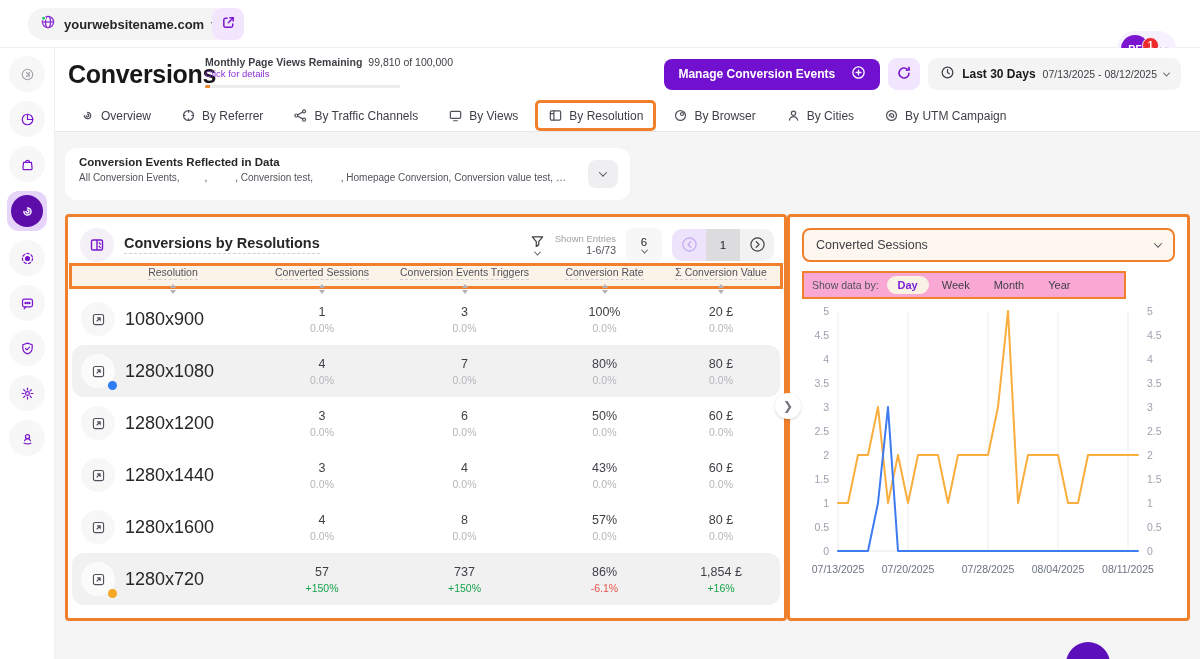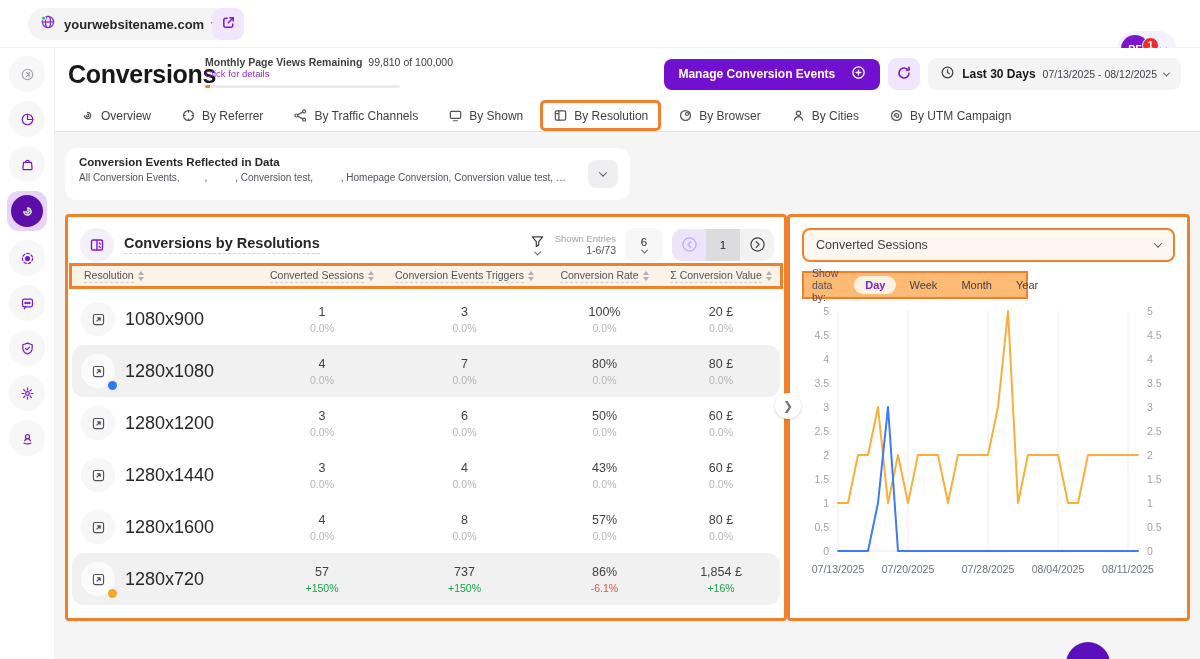--- a/index.html
+++ b/index.html
@@ -61,41 +61,41 @@
   .se-label { font-size:9.5px; color:#A1A1AA; }
   .se-value { font-size:10.5px; color:#52525B; }
   .pagesize { width:36px; height:34px; background:#F7F7F8; border-radius:8px; display:flex; flex-direction:column; align-items:center; justify-content:center; gap:1px; cursor:pointer; margin-right:10px; }
   .pagesize .num { font-size:11.5px; color:#27272A; }
   .pager { height:32px; background:#F2F2F3; border-radius:10px; display:flex; align-items:center; overflow:hidden; }
   .pg-btn { width:34px; height:32px; display:flex; align-items:center; justify-content:center; cursor:pointer; }
   .pg-btn.prev { background:#EDE4FB; }
   .pg-num { width:34px; height:32px; background:#DCDCDE; display:flex; align-items:center; justify-content:center; font-size:11.5px; color:#27272A; cursor:pointer; }
 
   .col-head { margin:0 1px 4px 1px; height:26px; border:3px solid #F0802B; background:#FBF2E8; display:grid; grid-template-columns:190px 120px 165px 115px 118px; align-items:center; }
-  .col-label { font-size:10.5px; color:#52525B; display:flex; align-items:center; justify-content:center; gap:4px; cursor:pointer; }
+  .col-label { font-size:10.5px; color:#52525B; display:flex; align-items:center; justify-content:center; gap:4px; cursor:pointer;flex-direction:column; }
   .col-label:first-child { justify-content:flex-start; padding-left:12px; }
   .col-label .txt { border-bottom:1px dashed #CFCFD4; padding-bottom:1px; }
 
   .trow { height:52px; display:grid; grid-template-columns:190px 120px 165px 115px 118px; align-items:center; margin:0 4px; border-radius:12px; }
   .trow.hl { background:#F1F1F2; }
   .res-cell { display:flex; align-items:center; gap:10px; padding-left:9px; }
   .res-ic { width:34px; height:34px; border-radius:50%; background:#F7F7F8; display:flex; align-items:center; justify-content:center; position:relative; cursor:pointer; }
   .trow.hl .res-ic { background:#FBFBFC; }
   .res-dot { position:absolute; right:-2px; bottom:-2px; width:9px; height:9px; border-radius:50%; }
   .res-name { font-size:18px; color:#27272A; }
   .mcell { text-align:center; }
   .mcell .v { font-size:12.5px; color:#3F3F46; }
   .mcell .d { font-size:10.5px; margin-top:3px; }
   .d.muted { color:#B6B6BB; } .d.up { color:#17A34A; } .d.down { color:#E8524A; }
 
   
   .chart-panel { position:absolute; left:732px; top:82px; width:403px; height:407px; background:#fff; border:3px solid #F0802B; border-radius:4px; padding:11px 12px; }
   .metric-dd { height:34px; border:2px solid #F0802B; border-radius:8px; background:#FEF7F0; display:flex; align-items:center; justify-content:space-between; padding:0 12px; cursor:pointer; }
   .metric-dd .label { font-size:12.5px; color:#3F3F46; }
-  .showby { margin-top:9px; width:226px; height:28px; border:2px solid #F0802B; background:#fdba74; display:flex; align-items:center; padding:0 8px; gap:12px; }
+  .showby { margin-top:9px; width:324px; height:28px; border:2px solid #F0802B; background:#f9a8d4; display:flex; align-items:center; padding:0 8px; gap:4px; }
   .showby .sb-label { font-size:10.5px; color:#52525B; margin-right:4px; }
   .sb-btn { font-size:11px; color:#3F3F46; padding:3px 11px; border-radius:10px; cursor:pointer; }
   .sb-btn.sel { color:#7C1FD6; font-weight:bold; background:#FAF2E4; }
   .chart-wrap { margin-top:4px; }
   .panel-handle { position:absolute; left:-15px; top:176px; width:26px; height:26px; border-radius:50%; background:#fff; box-shadow:0 1px 3px rgba(0,0,0,.18); display:flex; align-items:center; justify-content:center; font-size:12px; color:#71717A; cursor:pointer; }
 
   .fab { position:absolute; left:1066px; top:642px; width:44px; height:44px; border-radius:50%; background:#5B10BC; cursor:pointer; }
 
   .chev { display:inline-block; width:6px; height:6px; border-right:1.6px solid #52525B; border-bottom:1.6px solid #52525B; transform:rotate(45deg) translate(-1px,-1px); }
   .chev.sm { width:5px; height:5px; }
@@ -295,21 +295,21 @@
         </span>
         <span>By Traffic Channels</span>
       </div>
       <div class="tab">
         <span class="ticon">
           <svg width="15" height="15" viewBox="0 0 16 16" fill="none" stroke="#52525B" stroke-width="1.3" stroke-linecap="round" stroke-linejoin="round">
             <rect x="2.5" y="3.5" width="11" height="7.6" rx="1.2"></rect>
             <path d="M6 13.6h4"></path>
           </svg>
         </span>
-        <span>By Shown</span>
+        <span>By Views</span>
       </div>
       <div class="tab highlight">
         <span class="ticon">
           <svg width="15" height="15" viewBox="0 0 16 16" fill="none" stroke="#52525B" stroke-width="1.3" stroke-linecap="round" stroke-linejoin="round">
             <rect x="2.5" y="3" width="11" height="10" rx="1.5"></rect>
             <path d="M6.3 3v10M2.5 6h3.8"></path>
           </svg>
         </span>
         <span>By Resolution</span>
       </div>

